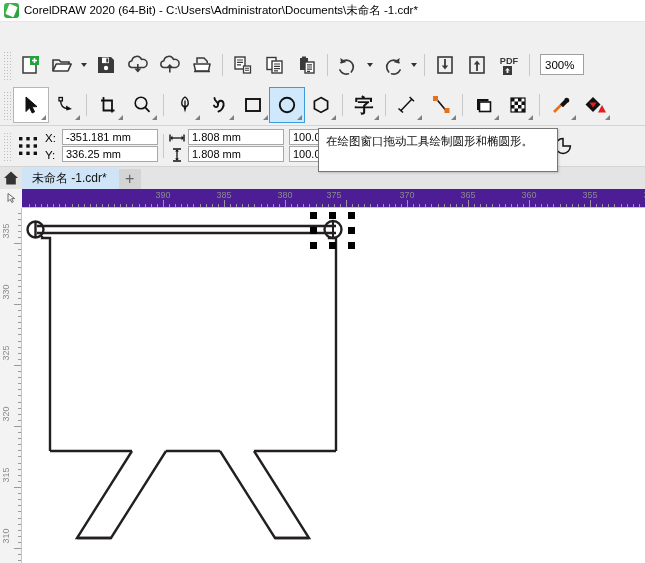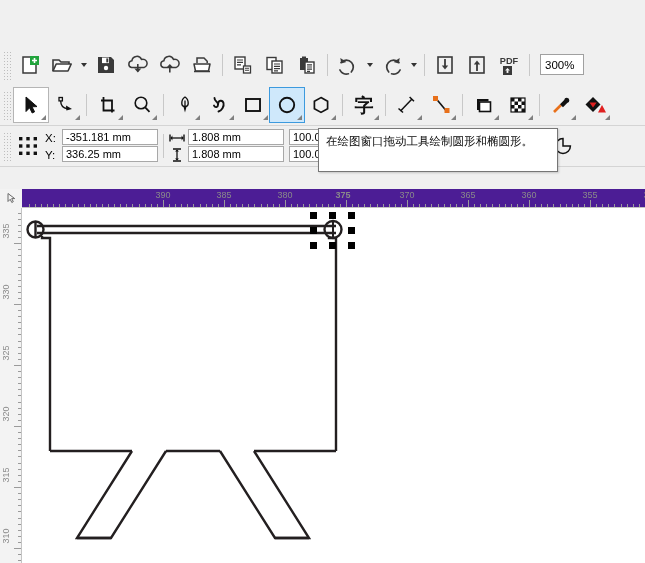--- a/index.html
+++ b/index.html
@@ -169,20 +169,27 @@
   .canvas svg{ position:absolute; left:0; top:0; }
   .handle{
     position:absolute; width:7px;height:7px;background:#000000;
   }
 </style>
 </head>
 <body>
 
 <div id="app">
 
+  <div class="titlebar">
+    <div class="app-logo">
+      <div class="sq"></div>
+        <div class="ball"></div>
+    </div>
+    <div class="title-text">CorelDRAW 2020 (64-Bit) - C:\Users\Administrator\Documents\未命名 -1.cdr*</div>
+  </div>
 
 
   <div class="toolbar">
     <div class="grip"></div>
 
     <div class="tb-btn">
       <svg width="22" height="22" viewBox="0 0 22 22">
         <path d="M4 3 h8 l5 5 v11 h-13 z" fill="#fff" stroke="#3a3a3a" stroke-width="1.5"></path>
         <path d="M12 3 v5 h5" fill="none" stroke="#3a3a3a" stroke-width="1.5"></path>
         <rect x="11" y="2" width="9" height="9" fill="#21a33c"></rect>
@@ -541,20 +548,29 @@
       <svg width="22" height="22" viewBox="0 0 22 22">
         <path d="M11 3.6 A7.4 7.4 0 1 0 18.4 11 L11 11 z" fill="none" stroke="#111" stroke-width="1.5"></path>
       </svg>
     </div>
   </div>
 
   <div class="tooltip">
     <div class="tt-body">在绘图窗口拖动工具绘制圆形和椭圆形。</div>
   </div>
 
+  <div class="tabbar">
+    <div class="home-btn">
+      <svg width="16" height="16" viewBox="0 0 16 16">
+        <path d="M8 1.5 L15 8 h-2.2 v6.5 H3.2 V8 H1 z" fill="#333"></path>
+      </svg>
+    </div>
+    <div class="doc-tab">未命名 -1.cdr*</div>
+    <div class="tab-plus">+</div>
+  </div>
 
   <div class="ruler-corner">
     <svg width="13" height="13" viewBox="0 0 13 13">
       <path d="M3 1.5 v8 l2.2-2.2 l1.6 3.2 l1.5-.8 l-1.6-3.1 h3 z" fill="none" stroke="#6a6a6a" stroke-width="1"></path>
     </svg>
   </div>
 
   <div class="ruler-h">
       <div class="rh-tick" style="left: 29px; height: 3px;"></div>
       <div class="rh-tick" style="left: 35px; height: 3px;"></div>
@@ -657,21 +673,21 @@
       <div class="rh-tick" style="left: 627px; height: 3px;"></div>
       <div class="rh-tick" style="left: 633px; height: 3px;"></div>
       <div class="rh-tick" style="left: 639px; height: 3px;"></div>
       <div class="rh-tick" style="left: 163px; height: 7px;"></div>
       <div class="rh-lab" style="left: 163px;">390</div>
       <div class="rh-tick" style="left: 224px; height: 7px;"></div>
       <div class="rh-lab" style="left: 224px;">385</div>
       <div class="rh-tick" style="left: 285px; height: 7px;"></div>
       <div class="rh-lab" style="left: 285px;">380</div>
       <div class="rh-tick" style="left: 346px; height: 7px;"></div>
-      <div class="rh-lab" style="left: 343px; font-weight: bold;">375</div>
+      <div class="rh-lab" style="left: 334px;">375</div>
       <div class="rh-tick" style="left: 407px; height: 7px;"></div>
       <div class="rh-lab" style="left: 407px;">370</div>
       <div class="rh-tick" style="left: 468px; height: 7px;"></div>
       <div class="rh-lab" style="left: 468px;">365</div>
       <div class="rh-tick" style="left: 529px; height: 7px;"></div>
       <div class="rh-lab" style="left: 529px;">360</div>
       <div class="rh-tick" style="left: 590px; height: 7px;"></div>
       <div class="rh-lab" style="left: 590px;">355</div>
       <div class="rh-lab" style="left: 651px;">350</div>
     </div>

